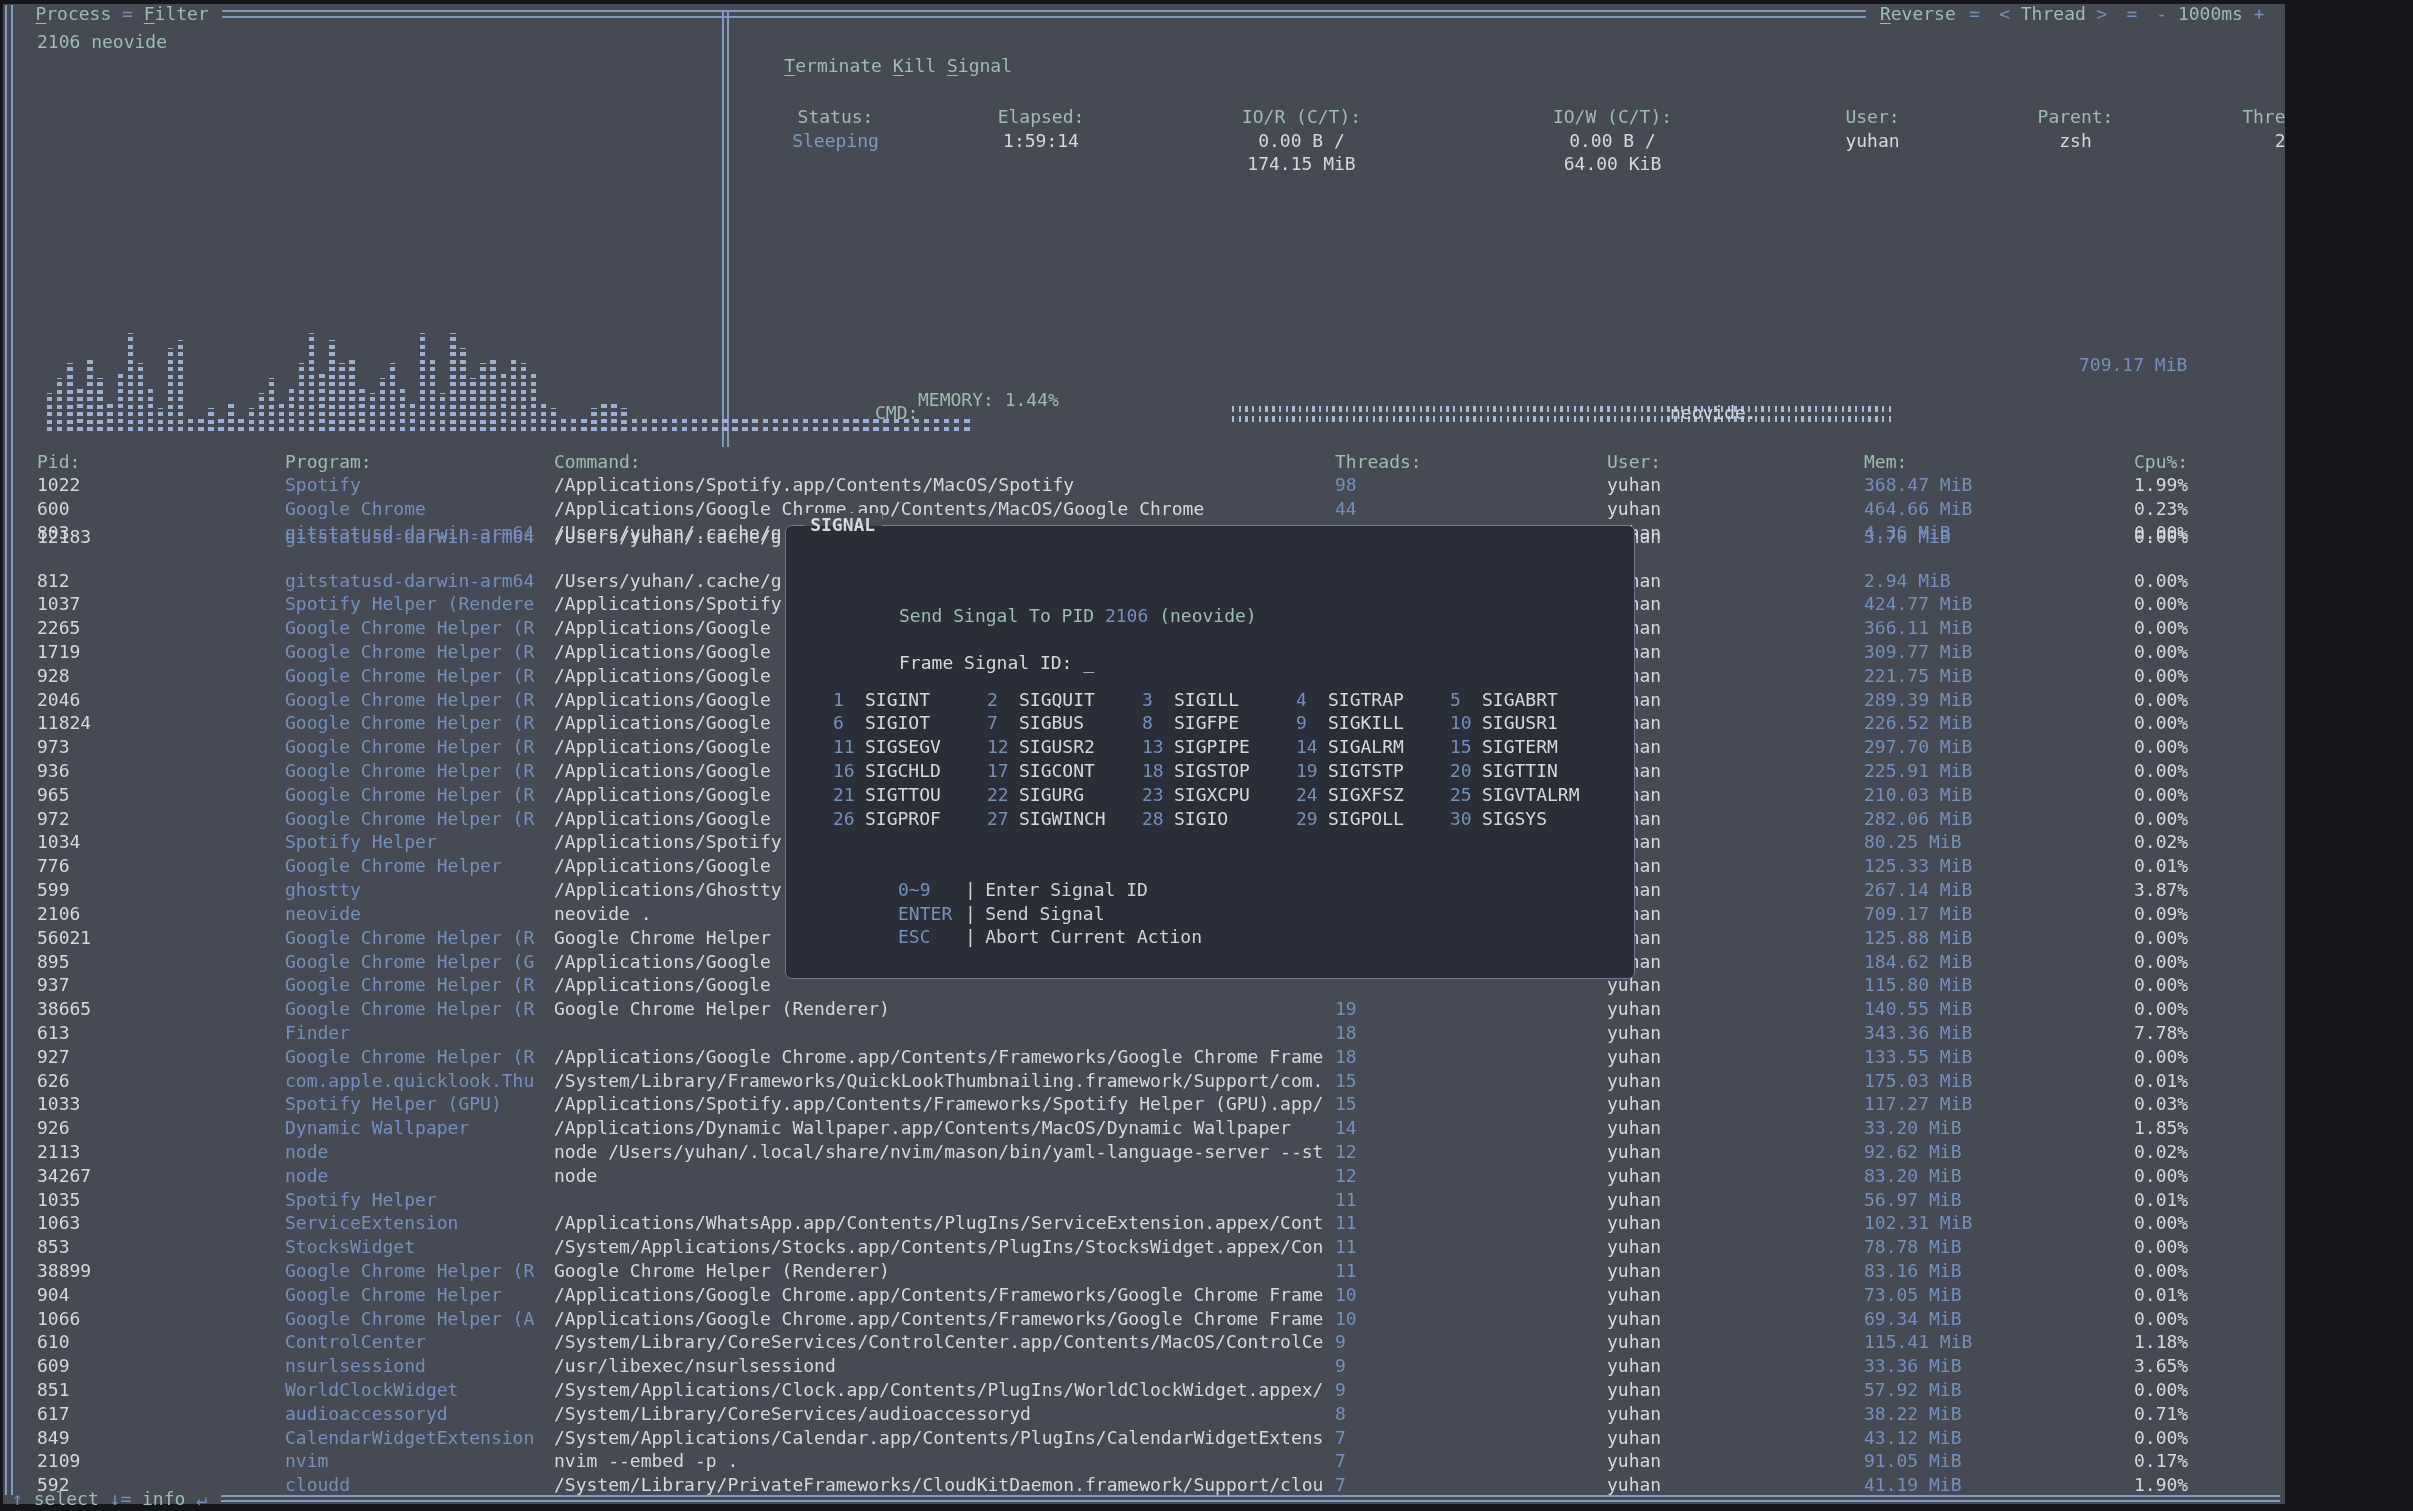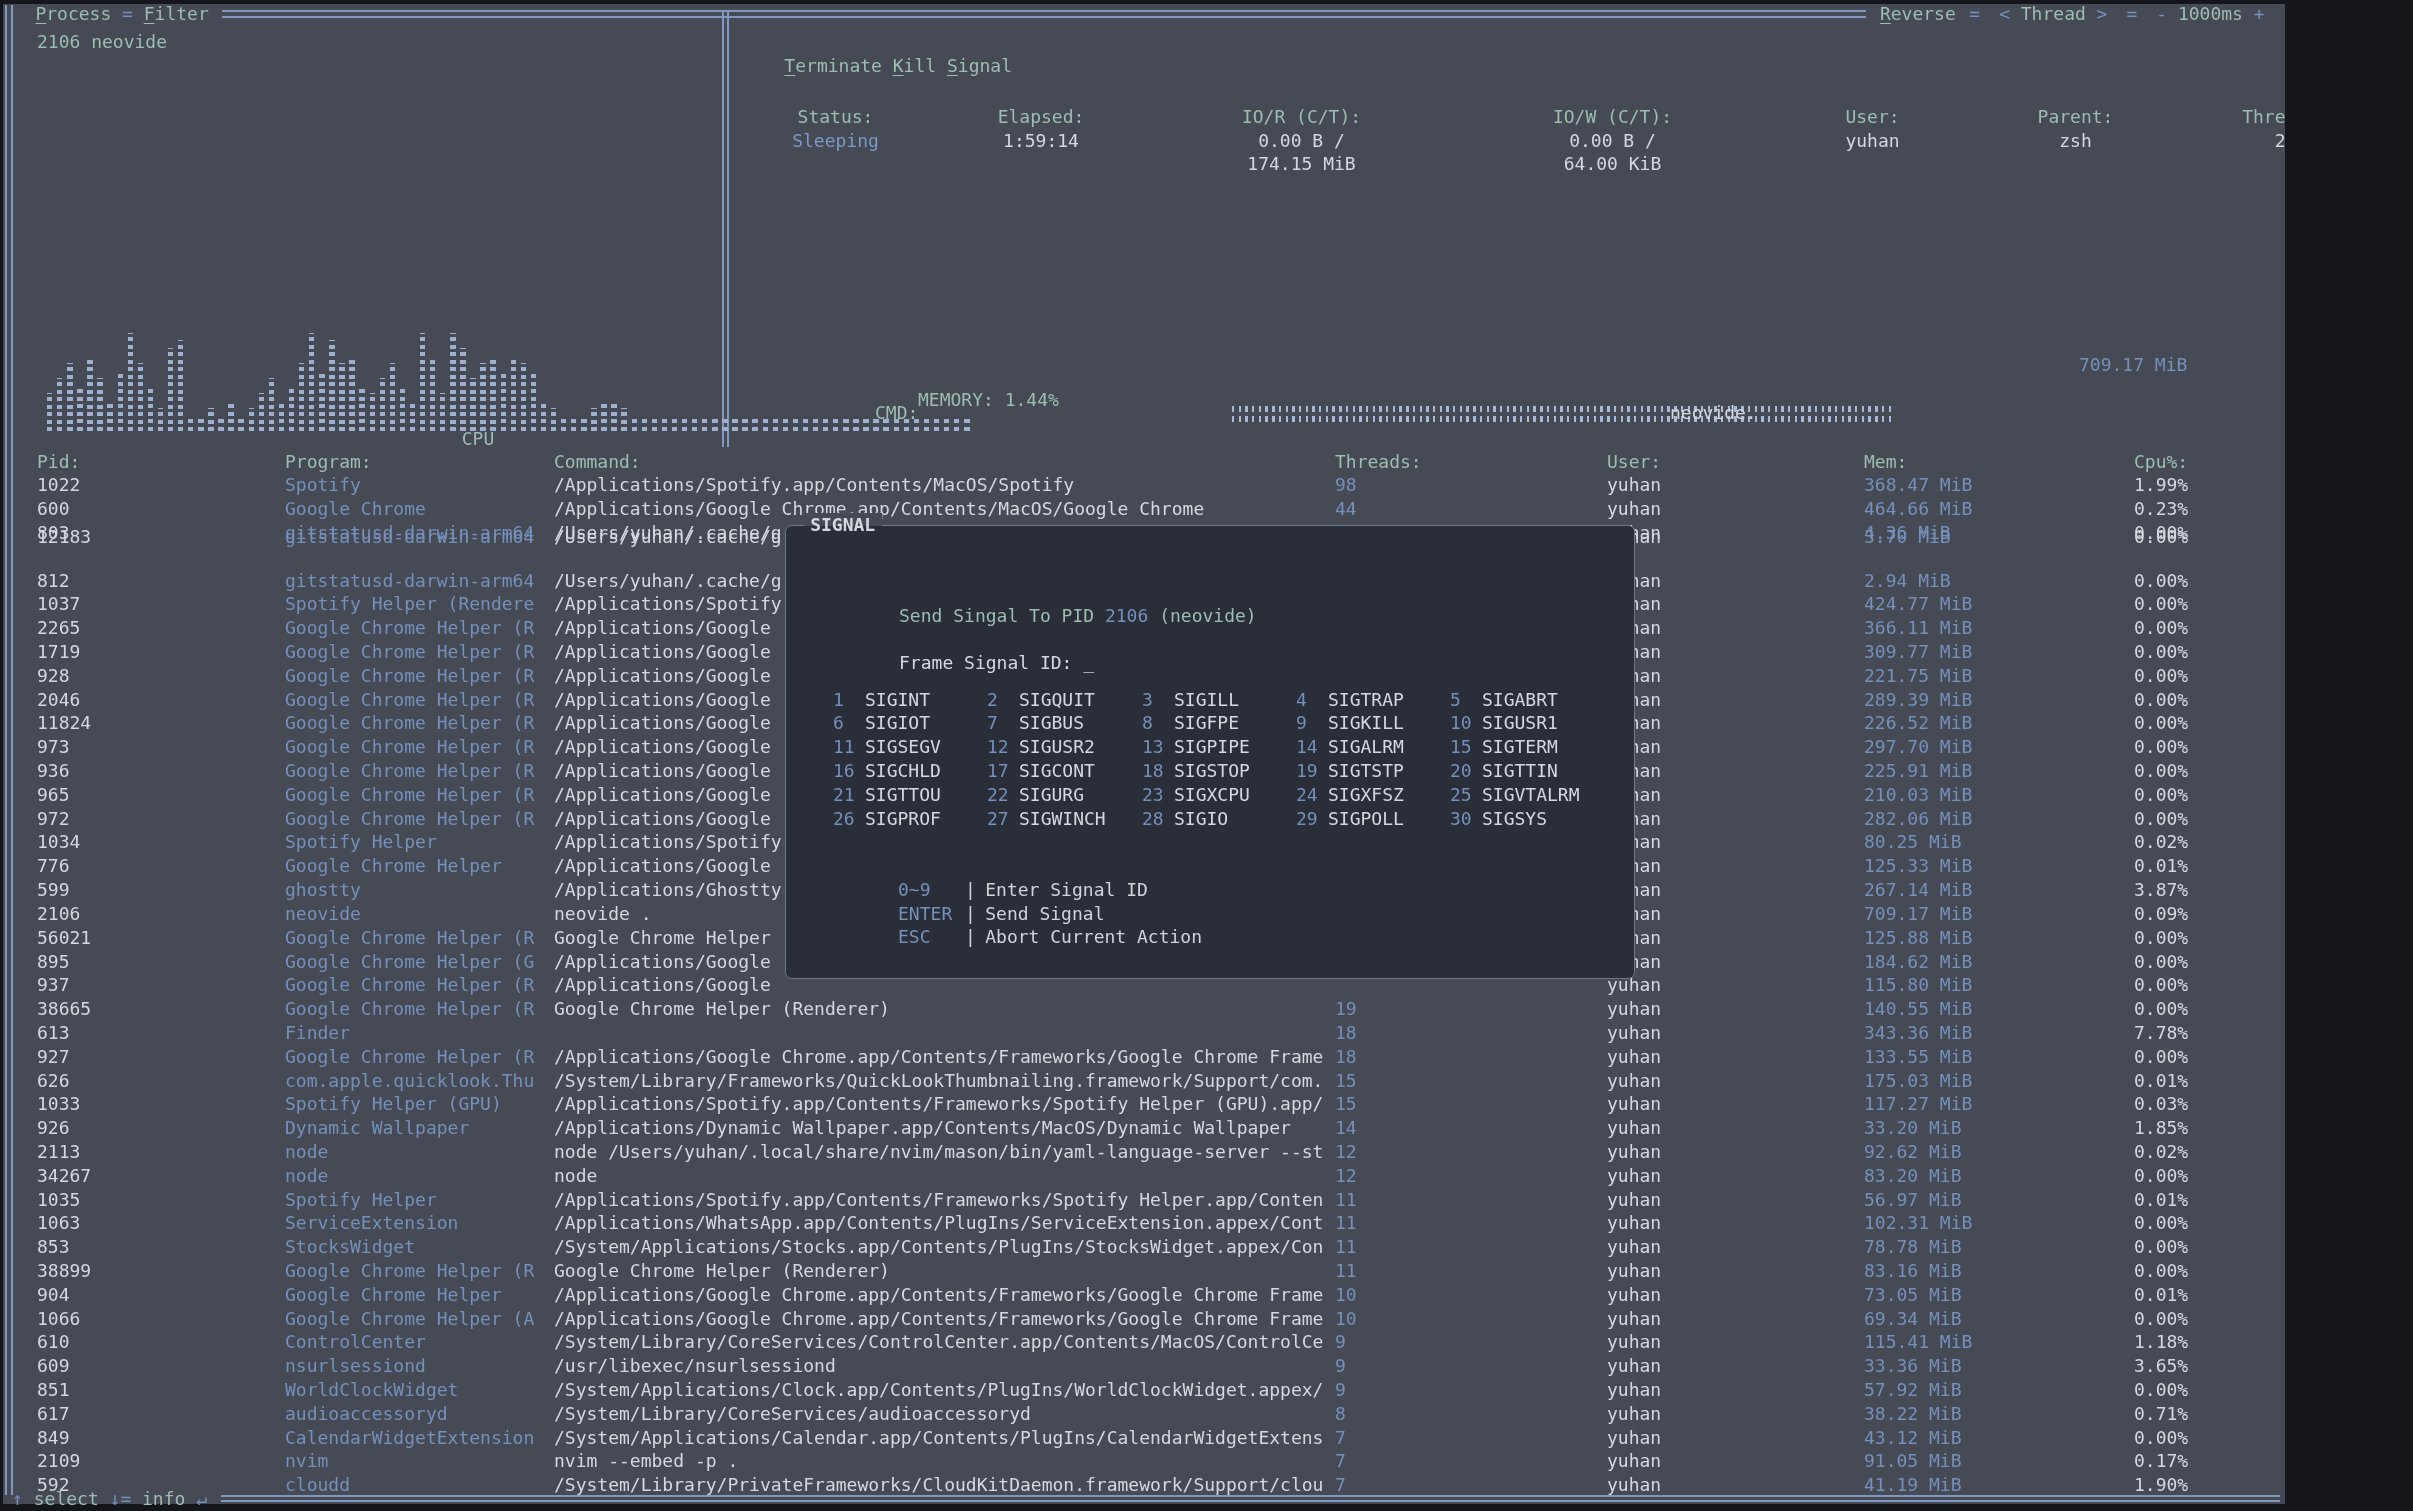--- a/index.html
+++ b/index.html
@@ -220,21 +220,20 @@
       <div class="cpu-col" style="height: 15px;"></div>
       <div class="cpu-col" style="height: 15px;"></div>
       <div class="cpu-col" style="height: 15px;"></div>
       <div class="cpu-col" style="height: 15px;"></div>
       <div class="cpu-col" style="height: 15px;"></div>
       <div class="cpu-col" style="height: 15px;"></div>
       <div class="cpu-col" style="height: 15px;"></div>
       <div class="cpu-col" style="height: 15px;"></div>
       <div class="cpu-col" style="height: 15px;"></div>
     </div>
-  <div class="abs sage" style="left:0; top:427px; width:956px; text-align:center;">CPU</div>
 
   <div class="abs sage" style="left:918px; top:353px;margin-top:35px;">MEMORY: 1.44%</div>
   <div class="abs" style="left:1232px; top:359px; width:661px;">
     <div class="gauge-strip"></div><div style="height:3.4px;"></div><div class="gauge-strip"></div>
   </div>
   <div class="abs blue" style="left:2079px; top:353px;">709.17 MiB</div>
   <div class="abs sage" style="left:875px; top:401px;">CMD:</div>
   <div class="abs white" style="left:1670px; top:401px;">neovide.</div>
 
   <div class="prow sage" style="top:450px;">
@@ -270,21 +269,21 @@
       <div class="prow" style="top: 950px;"><span class="c-pid white">895</span><span class="c-prog blue">Google Chrome Helper (G</span><span class="c-cmd white">/Applications/Google</span><span class="c-thr blue"></span><span class="c-user white">yuhan</span><span class="c-mem blue">184.62 MiB</span><span class="c-cpu white">0.00%</span></div>
       <div class="prow" style="top: 973px;"><span class="c-pid white">937</span><span class="c-prog blue">Google Chrome Helper (R</span><span class="c-cmd white">/Applications/Google</span><span class="c-thr blue"></span><span class="c-user white">yuhan</span><span class="c-mem blue">115.80 MiB</span><span class="c-cpu white">0.00%</span></div>
       <div class="prow" style="top: 997px;"><span class="c-pid white">38665</span><span class="c-prog blue">Google Chrome Helper (R</span><span class="c-cmd white">Google Chrome Helper (Renderer)</span><span class="c-thr blue">19</span><span class="c-user white">yuhan</span><span class="c-mem blue">140.55 MiB</span><span class="c-cpu white">0.00%</span></div>
       <div class="prow" style="top: 1021px;"><span class="c-pid white">613</span><span class="c-prog blue">Finder</span><span class="c-thr blue">18</span><span class="c-user white">yuhan</span><span class="c-mem blue">343.36 MiB</span><span class="c-cpu white">7.78%</span></div>
       <div class="prow" style="top: 1045px;"><span class="c-pid white">927</span><span class="c-prog blue">Google Chrome Helper (R</span><span class="c-cmd white">/Applications/Google Chrome.app/Contents/Frameworks/Google Chrome Frame</span><span class="c-thr blue">18</span><span class="c-user white">yuhan</span><span class="c-mem blue">133.55 MiB</span><span class="c-cpu white">0.00%</span></div>
       <div class="prow" style="top: 1069px;"><span class="c-pid white">626</span><span class="c-prog blue">com.apple.quicklook.Thu</span><span class="c-cmd white">/System/Library/Frameworks/QuickLookThumbnailing.framework/Support/com.</span><span class="c-thr blue">15</span><span class="c-user white">yuhan</span><span class="c-mem blue">175.03 MiB</span><span class="c-cpu white">0.01%</span></div>
       <div class="prow" style="top: 1092px;"><span class="c-pid white">1033</span><span class="c-prog blue">Spotify Helper (GPU)</span><span class="c-cmd white">/Applications/Spotify.app/Contents/Frameworks/Spotify Helper (GPU).app/</span><span class="c-thr blue">15</span><span class="c-user white">yuhan</span><span class="c-mem blue">117.27 MiB</span><span class="c-cpu white">0.03%</span></div>
       <div class="prow" style="top: 1116px;"><span class="c-pid white">926</span><span class="c-prog blue">Dynamic Wallpaper</span><span class="c-cmd white">/Applications/Dynamic Wallpaper.app/Contents/MacOS/Dynamic Wallpaper</span><span class="c-thr blue">14</span><span class="c-user white">yuhan</span><span class="c-mem blue">33.20 MiB</span><span class="c-cpu white">1.85%</span></div>
       <div class="prow" style="top: 1140px;"><span class="c-pid white">2113</span><span class="c-prog blue">node</span><span class="c-cmd white">node /Users/yuhan/.local/share/nvim/mason/bin/yaml-language-server --st</span><span class="c-thr blue">12</span><span class="c-user white">yuhan</span><span class="c-mem blue">92.62 MiB</span><span class="c-cpu white">0.02%</span></div>
       <div class="prow" style="top: 1164px;"><span class="c-pid white">34267</span><span class="c-prog blue">node</span><span class="c-cmd white">node</span><span class="c-thr blue">12</span><span class="c-user white">yuhan</span><span class="c-mem blue">83.20 MiB</span><span class="c-cpu white">0.00%</span></div>
-      <div class="prow" style="top: 1188px;"><span class="c-pid white">1035</span><span class="c-prog blue">Spotify Helper</span><span class="c-cmd white">/Applications/Spotify.app/Contents/Frameworks/Spotify Helper.app/Conten</span><span class="c-thr blue">11</span><span class="c-user white">yuhan</span><span class="c-mem blue">56.97 MiB</span><span class="c-cpu white">0.01%</span></div>
+      <div class="prow" style="top: 1188px;"><span class="c-pid white">1035</span><span class="c-prog blue">Spotify Helper</span><span class="c-thr blue">11</span><span class="c-user white">yuhan</span><span class="c-mem blue">56.97 MiB</span><span class="c-cpu white">0.01%</span></div>
       <div class="prow" style="top: 1211px;"><span class="c-pid white">1063</span><span class="c-prog blue">ServiceExtension</span><span class="c-cmd white">/Applications/WhatsApp.app/Contents/PlugIns/ServiceExtension.appex/Cont</span><span class="c-thr blue">11</span><span class="c-user white">yuhan</span><span class="c-mem blue">102.31 MiB</span><span class="c-cpu white">0.00%</span></div>
       <div class="prow" style="top: 1235px;"><span class="c-pid white">853</span><span class="c-prog blue">StocksWidget</span><span class="c-cmd white">/System/Applications/Stocks.app/Contents/PlugIns/StocksWidget.appex/Con</span><span class="c-thr blue">11</span><span class="c-user white">yuhan</span><span class="c-mem blue">78.78 MiB</span><span class="c-cpu white">0.00%</span></div>
       <div class="prow" style="top: 1259px;"><span class="c-pid white">38899</span><span class="c-prog blue">Google Chrome Helper (R</span><span class="c-cmd white">Google Chrome Helper (Renderer)</span><span class="c-thr blue">11</span><span class="c-user white">yuhan</span><span class="c-mem blue">83.16 MiB</span><span class="c-cpu white">0.00%</span></div>
       <div class="prow" style="top: 1283px;"><span class="c-pid white">904</span><span class="c-prog blue">Google Chrome Helper</span><span class="c-cmd white">/Applications/Google Chrome.app/Contents/Frameworks/Google Chrome Frame</span><span class="c-thr blue">10</span><span class="c-user white">yuhan</span><span class="c-mem blue">73.05 MiB</span><span class="c-cpu white">0.01%</span></div>
       <div class="prow" style="top: 1307px;"><span class="c-pid white">1066</span><span class="c-prog blue">Google Chrome Helper (A</span><span class="c-cmd white">/Applications/Google Chrome.app/Contents/Frameworks/Google Chrome Frame</span><span class="c-thr blue">10</span><span class="c-user white">yuhan</span><span class="c-mem blue">69.34 MiB</span><span class="c-cpu white">0.00%</span></div>
       <div class="prow" style="top: 1330px;"><span class="c-pid white">610</span><span class="c-prog blue">ControlCenter</span><span class="c-cmd white">/System/Library/CoreServices/ControlCenter.app/Contents/MacOS/ControlCe</span><span class="c-thr blue">9</span><span class="c-user white">yuhan</span><span class="c-mem blue">115.41 MiB</span><span class="c-cpu white">1.18%</span></div>
       <div class="prow" style="top: 1354px;"><span class="c-pid white">609</span><span class="c-prog blue">nsurlsessiond</span><span class="c-cmd white">/usr/libexec/nsurlsessiond</span><span class="c-thr blue">9</span><span class="c-user white">yuhan</span><span class="c-mem blue">33.36 MiB</span><span class="c-cpu white">3.65%</span></div>
       <div class="prow" style="top: 1378px;"><span class="c-pid white">851</span><span class="c-prog blue">WorldClockWidget</span><span class="c-cmd white">/System/Applications/Clock.app/Contents/PlugIns/WorldClockWidget.appex/</span><span class="c-thr blue">9</span><span class="c-user white">yuhan</span><span class="c-mem blue">57.92 MiB</span><span class="c-cpu white">0.00%</span></div>
       <div class="prow" style="top: 1402px;"><span class="c-pid white">617</span><span class="c-prog blue">audioaccessoryd</span><span class="c-cmd white">/System/Library/CoreServices/audioaccessoryd</span><span class="c-thr blue">8</span><span class="c-user white">yuhan</span><span class="c-mem blue">38.22 MiB</span><span class="c-cpu white">0.71%</span></div>
       <div class="prow" style="top: 1426px;"><span class="c-pid white">849</span><span class="c-prog blue">CalendarWidgetExtension</span><span class="c-cmd white">/System/Applications/Calendar.app/Contents/PlugIns/CalendarWidgetExtens</span><span class="c-thr blue">7</span><span class="c-user white">yuhan</span><span class="c-mem blue">43.12 MiB</span><span class="c-cpu white">0.00%</span></div>

